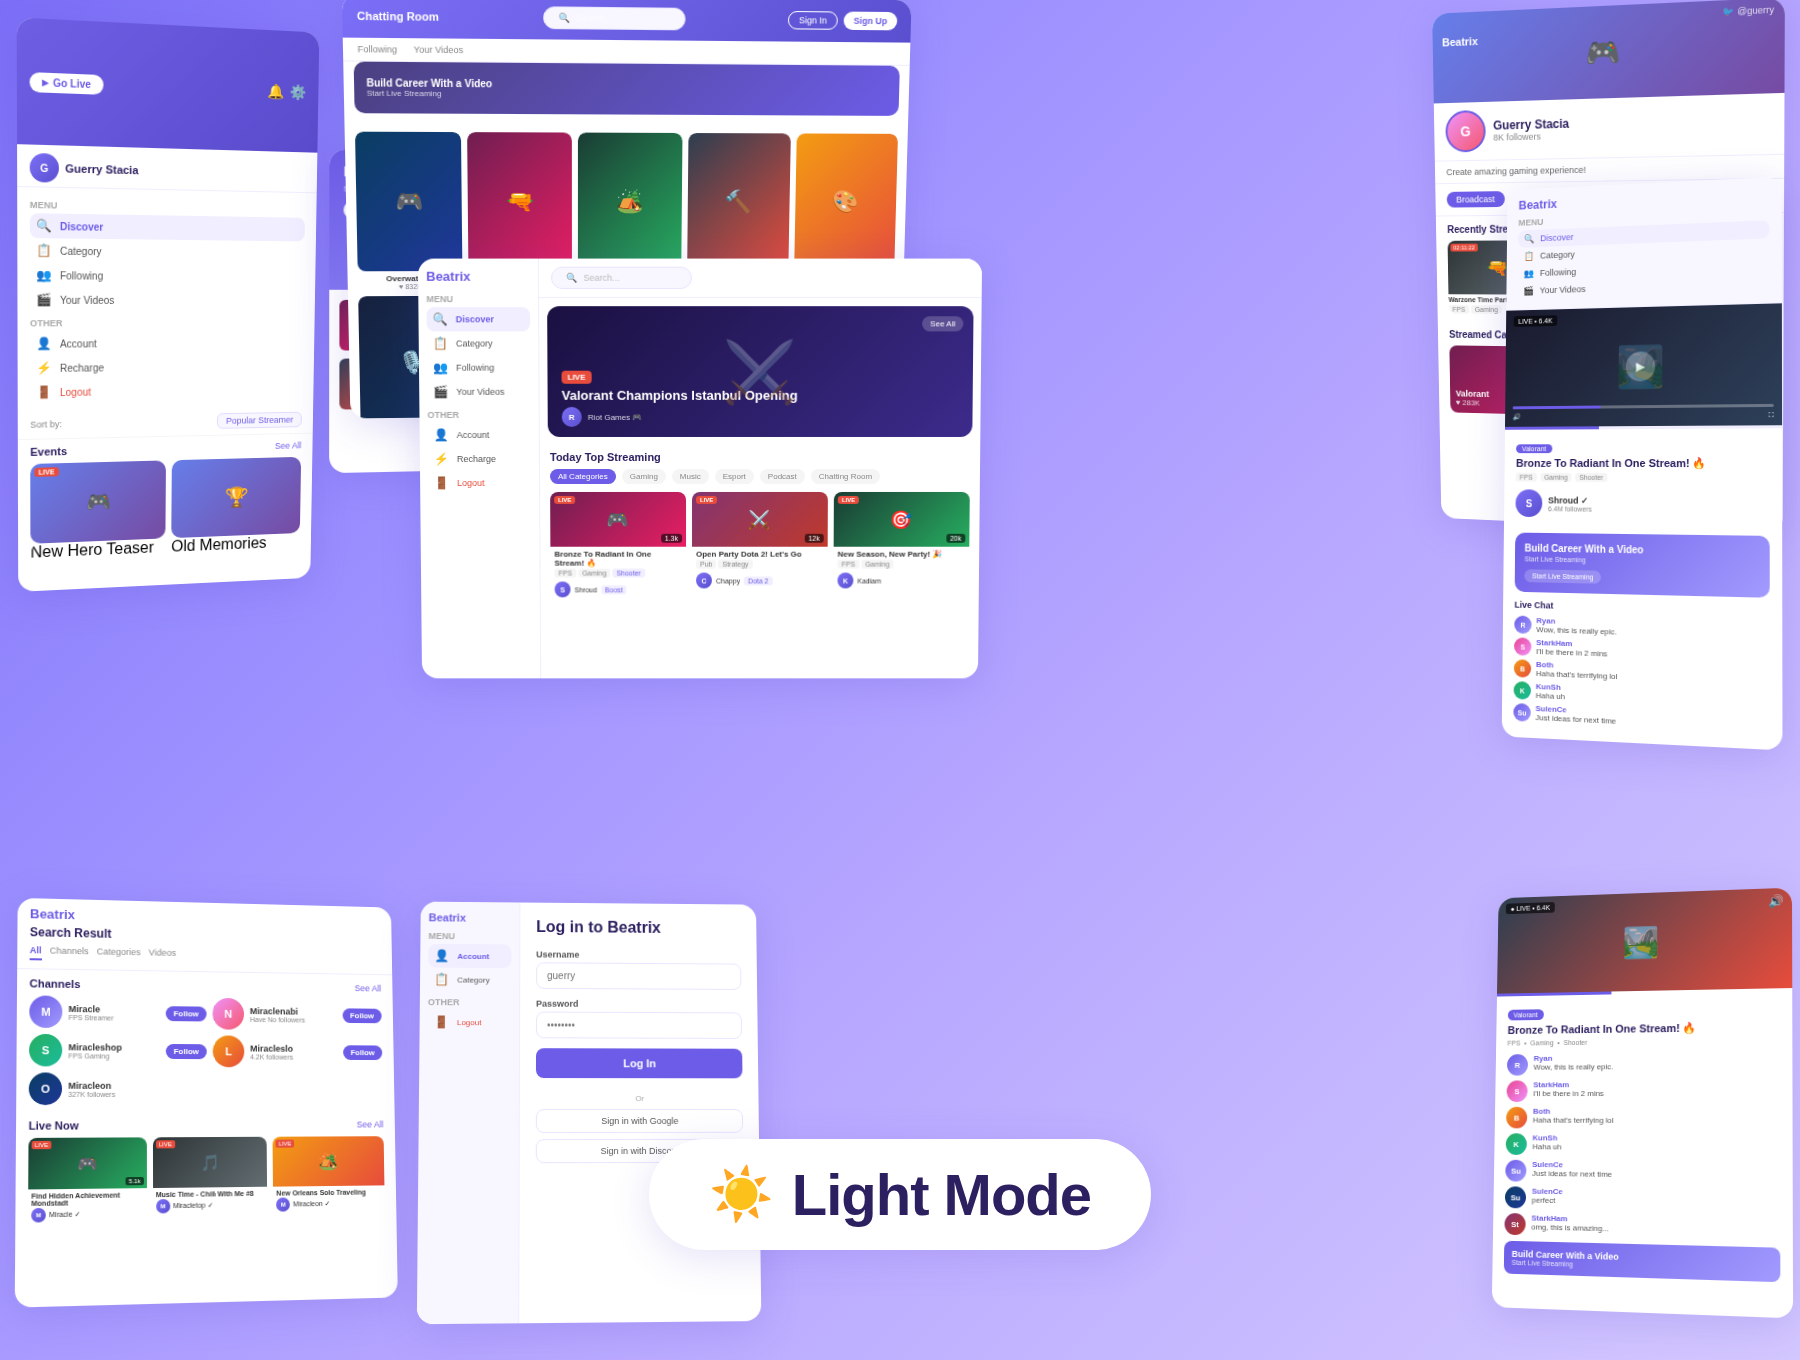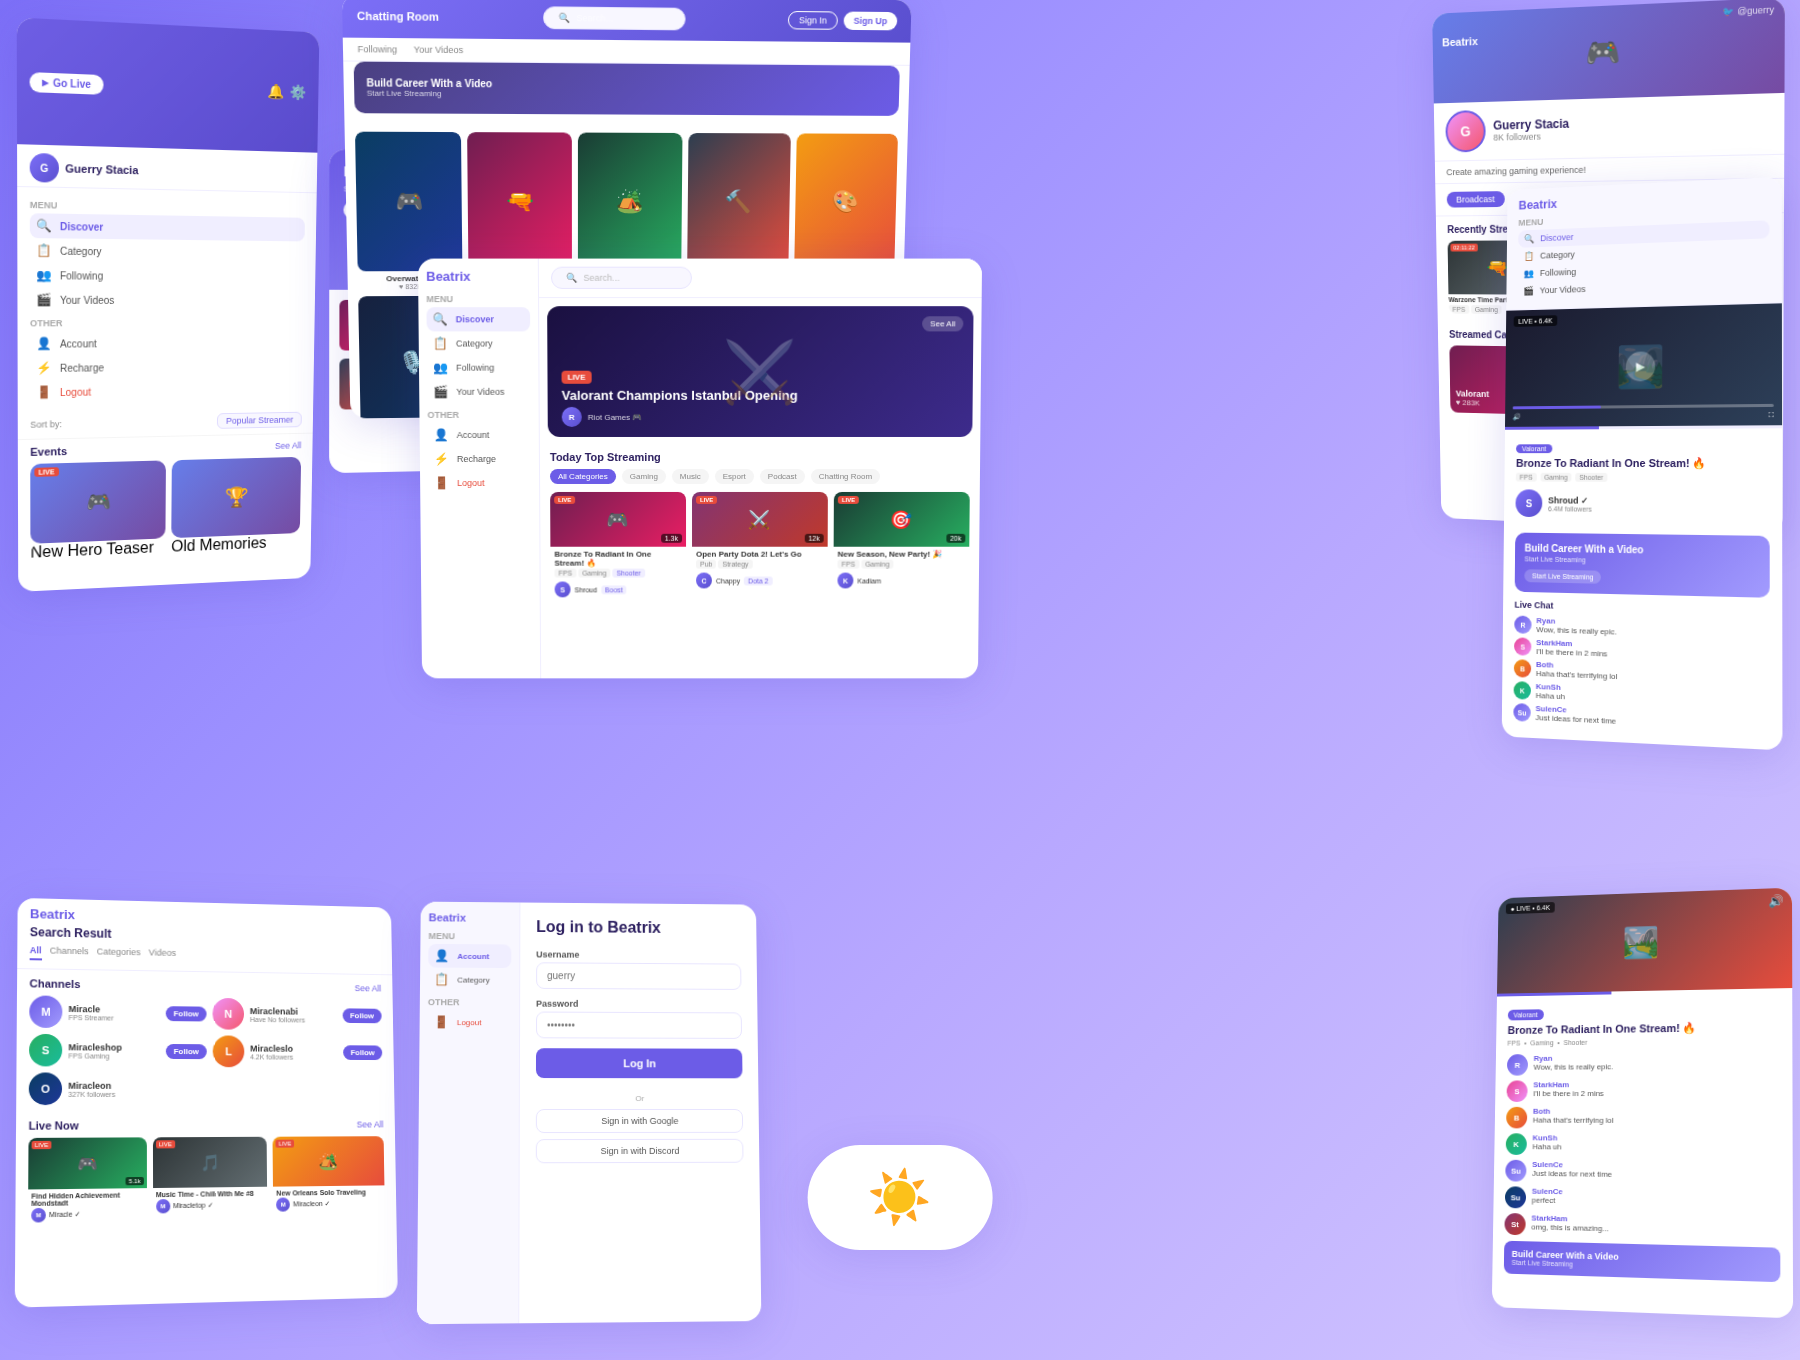--- a/index.html
+++ b/index.html
@@ -1269,13 +1269,14 @@
   </div>
 
   <div class="stream-build">
     <div class="stream-build-title">Build Career With a Video</div>
     <div class="stream-build-sub">Start Live Streaming</div>
   </div>
 </div>
 
 <div class="light-mode-badge">
   <span class="sun-icon">☀️</span>
+  <span class="label">Light Mode</span>
 </div>
 
 </body></html>

